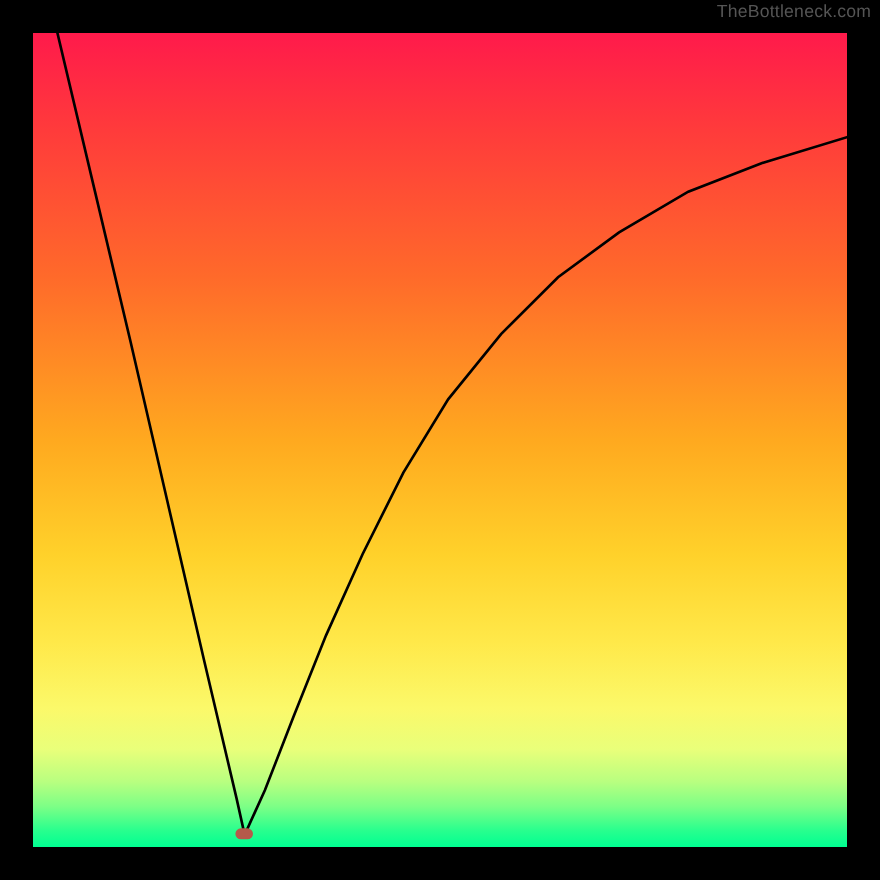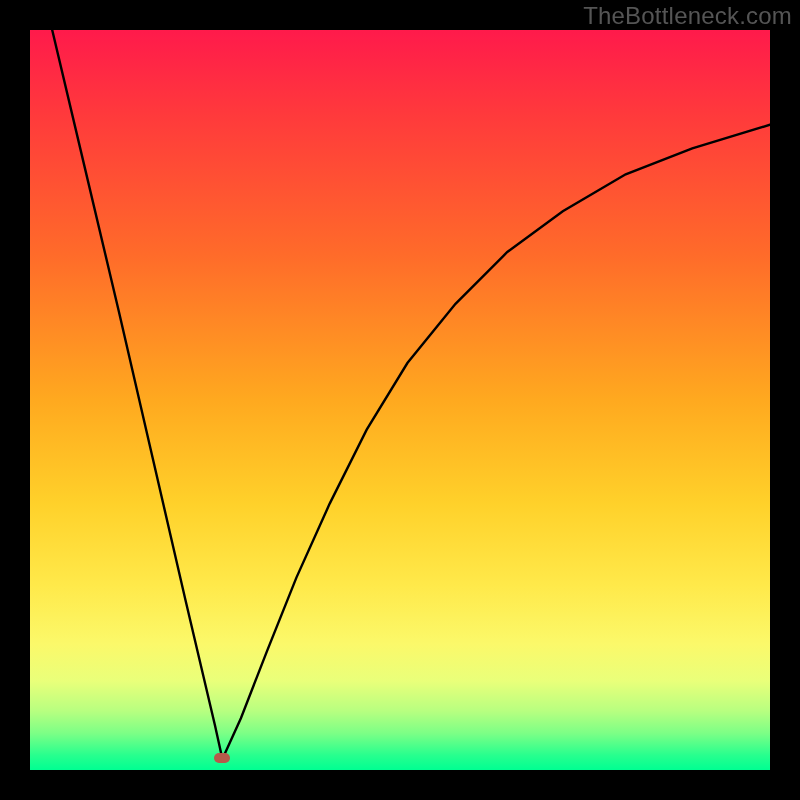--- a/index.html
+++ b/index.html
@@ -13,21 +13,21 @@
   }
   .wrap {
     position: relative;
     width: 800px;
     height: 800px;
   }
   .watermark {
     position: absolute;
     top: 2px;
     right: 8px;
-    font-size: 24px;
+    font-size: 16px;
     font-weight: 400;
     color: #555;
     letter-spacing: 0.2px;
     z-index: 20;
   }
   .frame {
     position: absolute;
     left: 0;
     top: 0;
     width: 800px;

